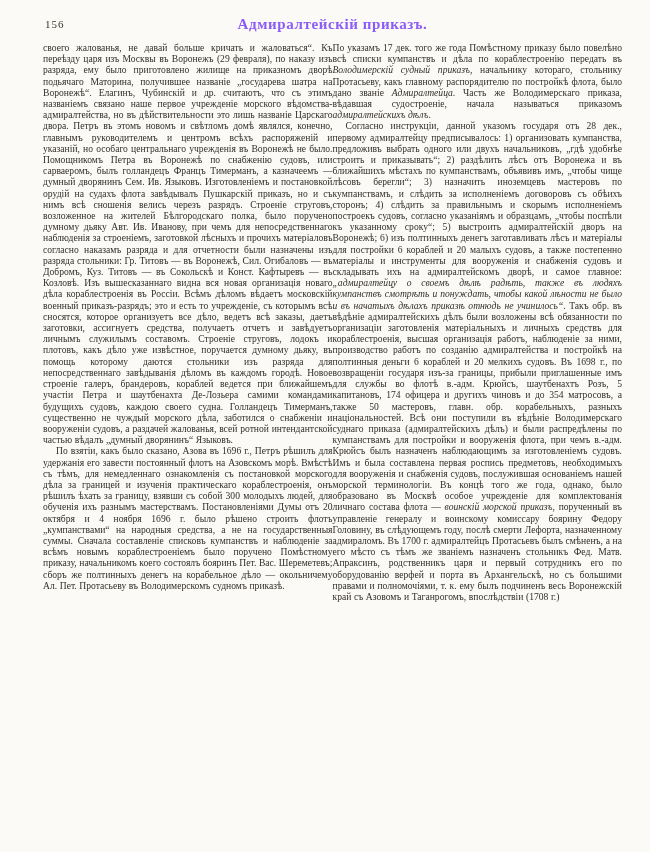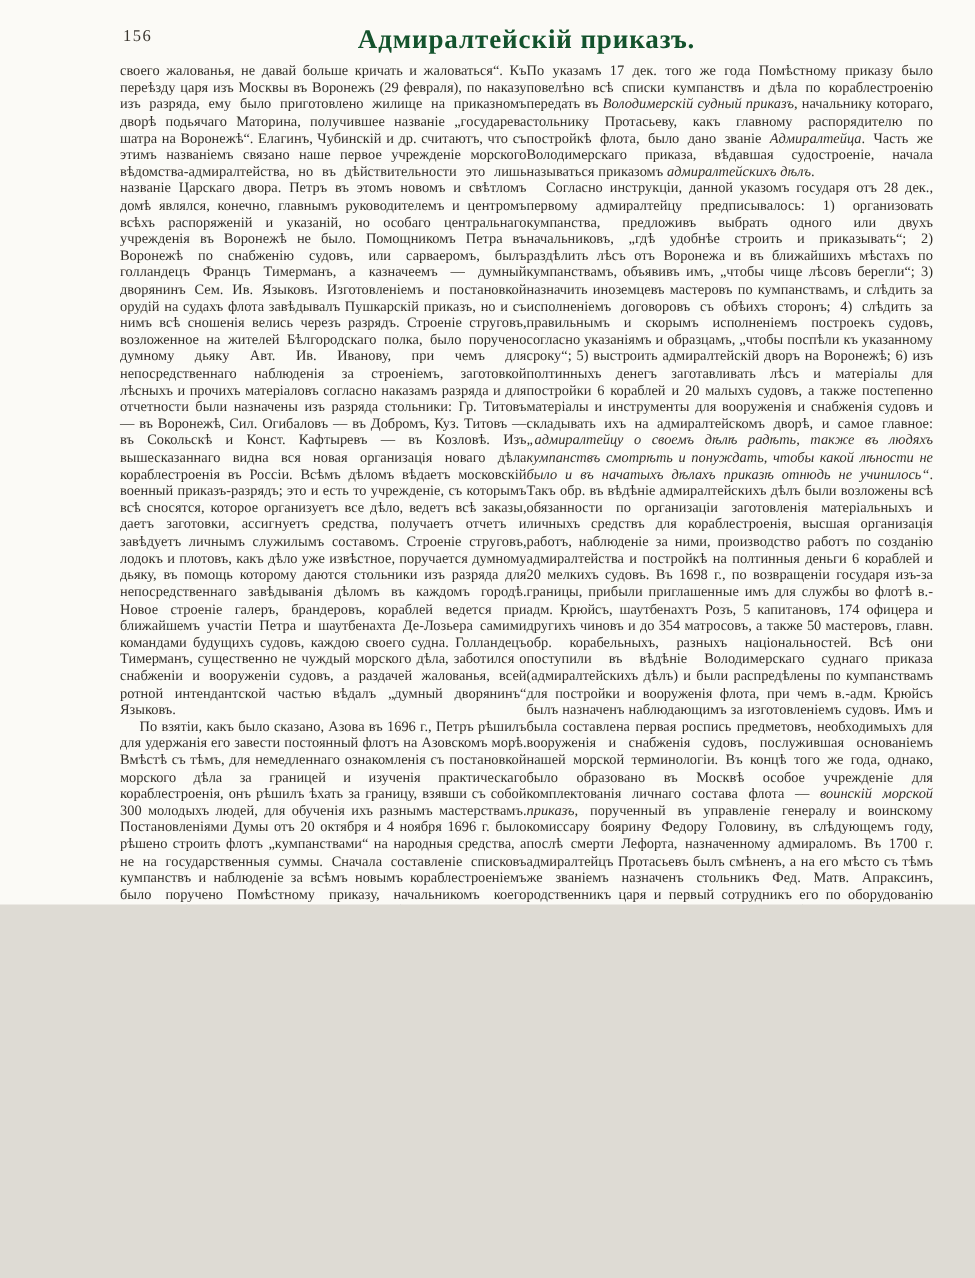--- a/index.html
+++ b/index.html
@@ -3,46 +3,46 @@
 <meta charset="utf-8">
 <style>
   * { box-sizing: border-box; }
   html, body { margin: 0; padding: 0; }
   body {
     width: 650px; height: 852px;
     background: #dedbd4;
     font-family: "Liberation Serif", serif;
   }
   .page {
-    width: 650px; height: 603px;
+    width: 650px; height: 852px;
     background: #fbfaf6;
     overflow: hidden;
-    padding: 16px 28px 8px 80px;
+    padding: 16px 28px 8px 43px;
     position: relative;
     color: #2e2b26;
   }
   .page-head {
     position: relative;
     height: 18px;
     margin-bottom: 8px;
   }
   .pagenum {
     position: absolute;
     left: 2px; top: 2px;
     font-size: 11px;
     letter-spacing: 1px;
     color: #3a362f;
   }
   .running-title {
     display: block;
     text-align: center;
     font-weight: bold;
-    font-size: 18px;
+    font-size: 15px;
     letter-spacing: 0.6px;
-    color: #14532d;
+    color: #8b5cf6;
   }
   .cols {
     display: flex;
   }
   .col {
     flex: 1;
     min-width: 0;
     text-align: justify;
     font-size: 9.6px;
     line-height: 11.2px;

